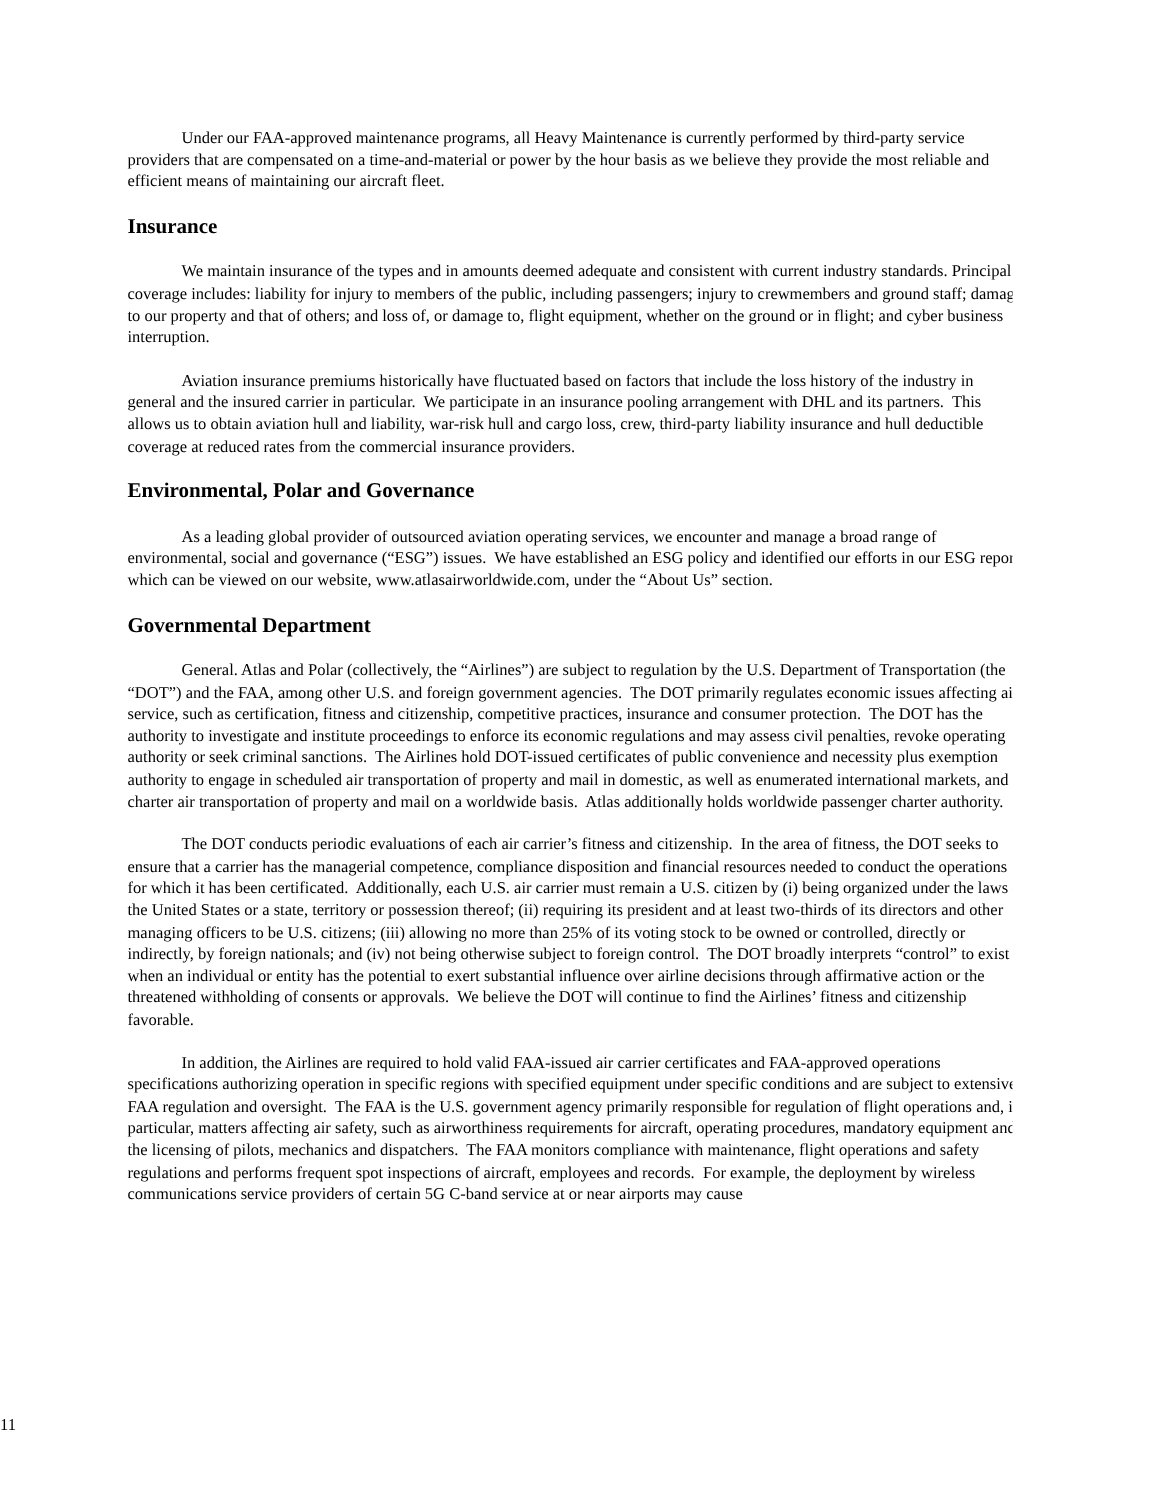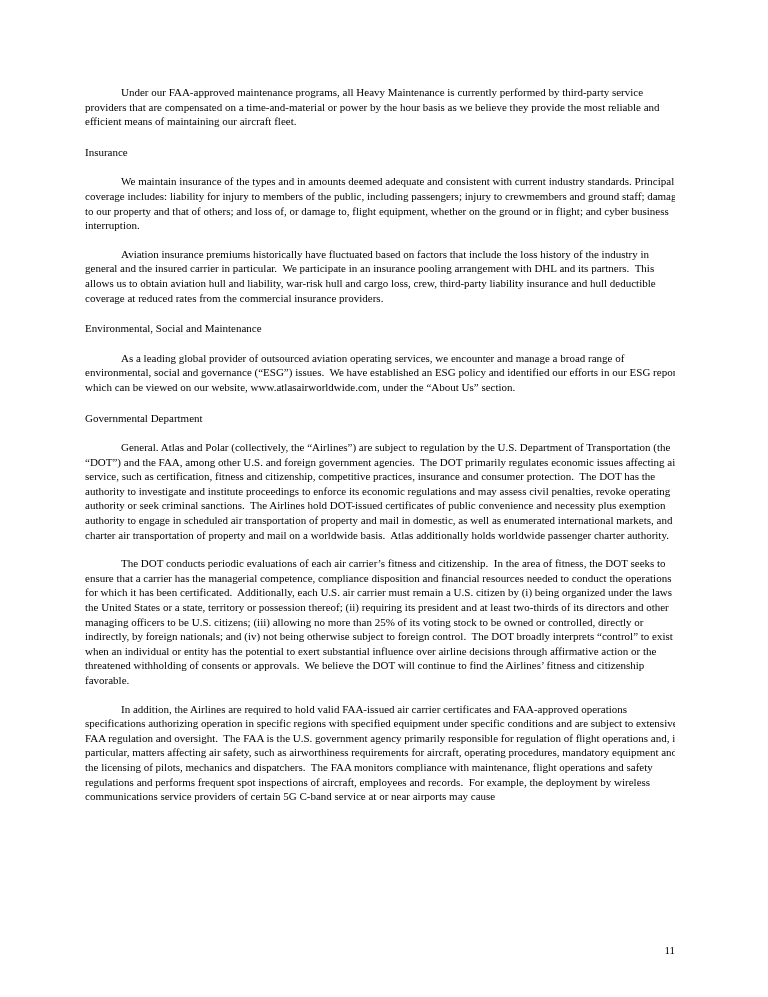--- a/index.html
+++ b/index.html
@@ -21,51 +21,51 @@
     left: 85px;
     width: 599px;
   }
   .para {
     text-indent: 36px;
     margin-bottom: 14px;
     text-align: left;
     white-space: pre-wrap;
   }
   .heading {
-    font-weight: normal;
-    font-size: 11px;
+    font-weight: bold;
+    font-size: 14px;
     line-height: 14.6px;
     margin-top: 16px;
     margin-bottom: 15px;
   }
   .lead-italic { }
   .page-number {
     position: absolute;
     bottom: 39px;
     left: 0;
     right: 0;
-    text-align: right;
+    text-align: left;
     font-size: 11px;
   }
 </style>
 </head>
 <body>
 
 <div class="page">
   <div class="content">
 
     <p class="para">Under our FAA-approved maintenance programs, all Heavy Maintenance is currently performed by third-party service providers that are compensated on a time-and-material or power by the hour basis as we believe they provide the most reliable and efficient means of maintaining our aircraft fleet.</p>
 
     <div class="heading">Insurance</div>
 
     <p class="para">We maintain insurance of the types and in amounts deemed adequate and consistent with current industry standards. Principal coverage includes: liability for injury to members of the public, including passengers; injury to crewmembers and ground staff; damage to our property and that of others; and loss of, or damage to, flight equipment, whether on the ground or in flight; and cyber business interruption.</p>
 
     <p class="para">Aviation insurance premiums historically have fluctuated based on factors that include the loss history of the industry in general and the insured carrier in particular.  We participate in an insurance pooling arrangement with DHL and its partners.  This allows us to obtain aviation hull and liability, war-risk hull and cargo loss, crew, third-party liability insurance and hull deductible coverage at reduced rates from the commercial insurance providers.</p>
 
-    <div class="heading">Environmental, Social and Maintenance</div>
+    <div class="heading">Environmental, Polar and Governance</div>
 
     <p class="para">As a leading global provider of outsourced aviation operating services, we encounter and manage a broad range of environmental, social and governance (“ESG”) issues.  We have established an ESG policy and identified our efforts in our ESG report, which can be viewed on our website, www.atlasairworldwide.com, under the “About Us” section.</p>
 
     <div class="heading">Governmental Department</div>
 
     <p class="para"><span class="lead-italic">General</span><span>. Atlas and Polar (collectively, the “Airlines”) are subject to regulation by the U.S. Department of Transportation (the “DOT”) and the FAA, among other U.S. and foreign government agencies.  The DOT primarily regulates economic issues affecting air service, such as certification, fitness and citizenship, competitive practices, insurance and consumer protection.  The DOT has the authority to investigate and institute proceedings to enforce its economic regulations and may assess civil penalties, revoke operating authority or seek criminal sanctions.  The Airlines hold DOT-issued certificates of public convenience and necessity plus exemption authority to engage in scheduled air transportation of property and mail in domestic, as well as enumerated international markets, and charter air transportation of property and mail on a worldwide basis.  Atlas additionally holds worldwide passenger charter authority.</span></p>
 
     <p class="para">The DOT conducts periodic evaluations of each air carrier’s fitness and citizenship.  In the area of fitness, the DOT seeks to ensure that a carrier has the managerial competence, compliance disposition and financial resources needed to conduct the operations for which it has been certificated.  Additionally, each U.S. air carrier must remain a U.S. citizen by (i) being organized under the laws of the United States or a state, territory or possession thereof; (ii) requiring its president and at least two-thirds of its directors and other managing officers to be U.S. citizens; (iii) allowing no more than 25% of its voting stock to be owned or controlled, directly or indirectly, by foreign nationals; and (iv) not being otherwise subject to foreign control.  The DOT broadly interprets “control” to exist when an individual or entity has the potential to exert substantial influence over airline decisions through affirmative action or the threatened withholding of consents or approvals.  We believe the DOT will continue to find the Airlines’ fitness and citizenship favorable.</p>
 
     <p class="para">In addition, the Airlines are required to hold valid FAA-issued air carrier certificates and FAA-approved operations specifications authorizing operation in specific regions with specified equipment under specific conditions and are subject to extensive FAA regulation and oversight.  The FAA is the U.S. government agency primarily responsible for regulation of flight operations and, in particular, matters affecting air safety, such as airworthiness requirements for aircraft, operating procedures, mandatory equipment and the licensing of pilots, mechanics and dispatchers.  The FAA monitors compliance with maintenance, flight operations and safety regulations and performs frequent spot inspections of aircraft, employees and records.  For example, the deployment by wireless communications service providers of certain 5G C-band service at or near airports may cause</p>

